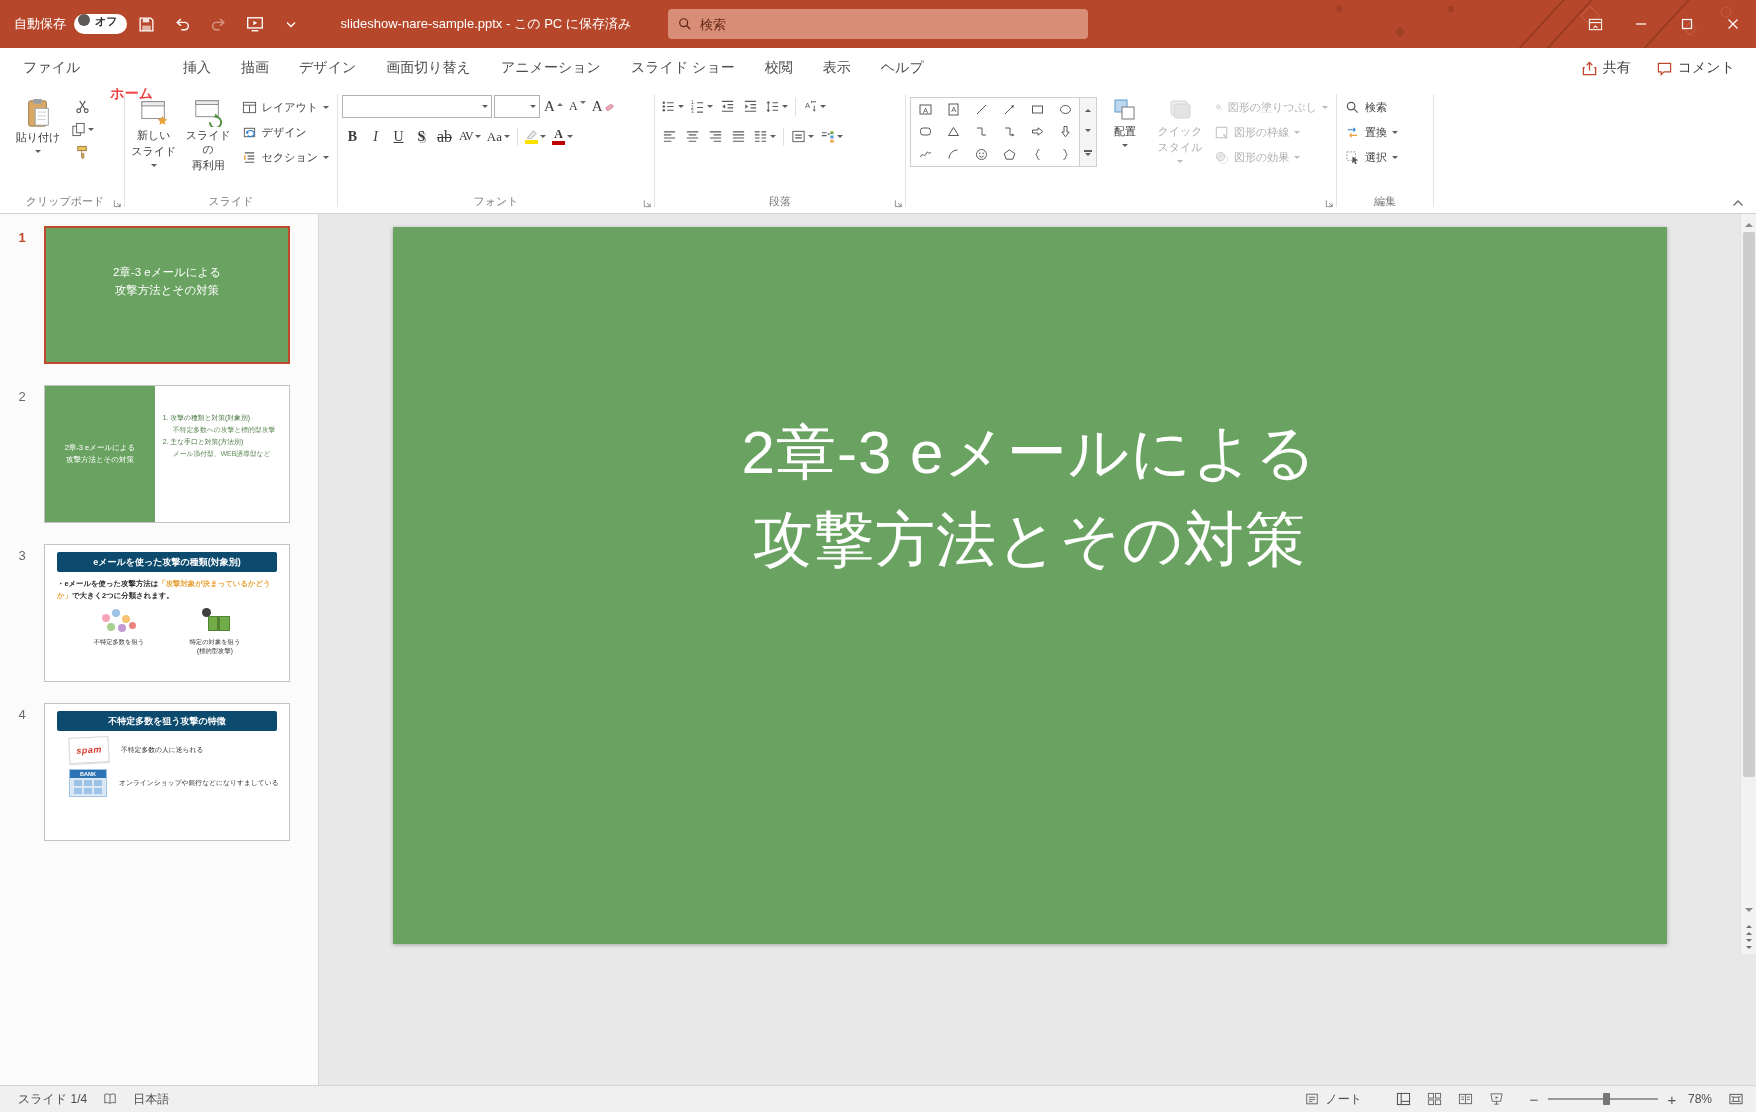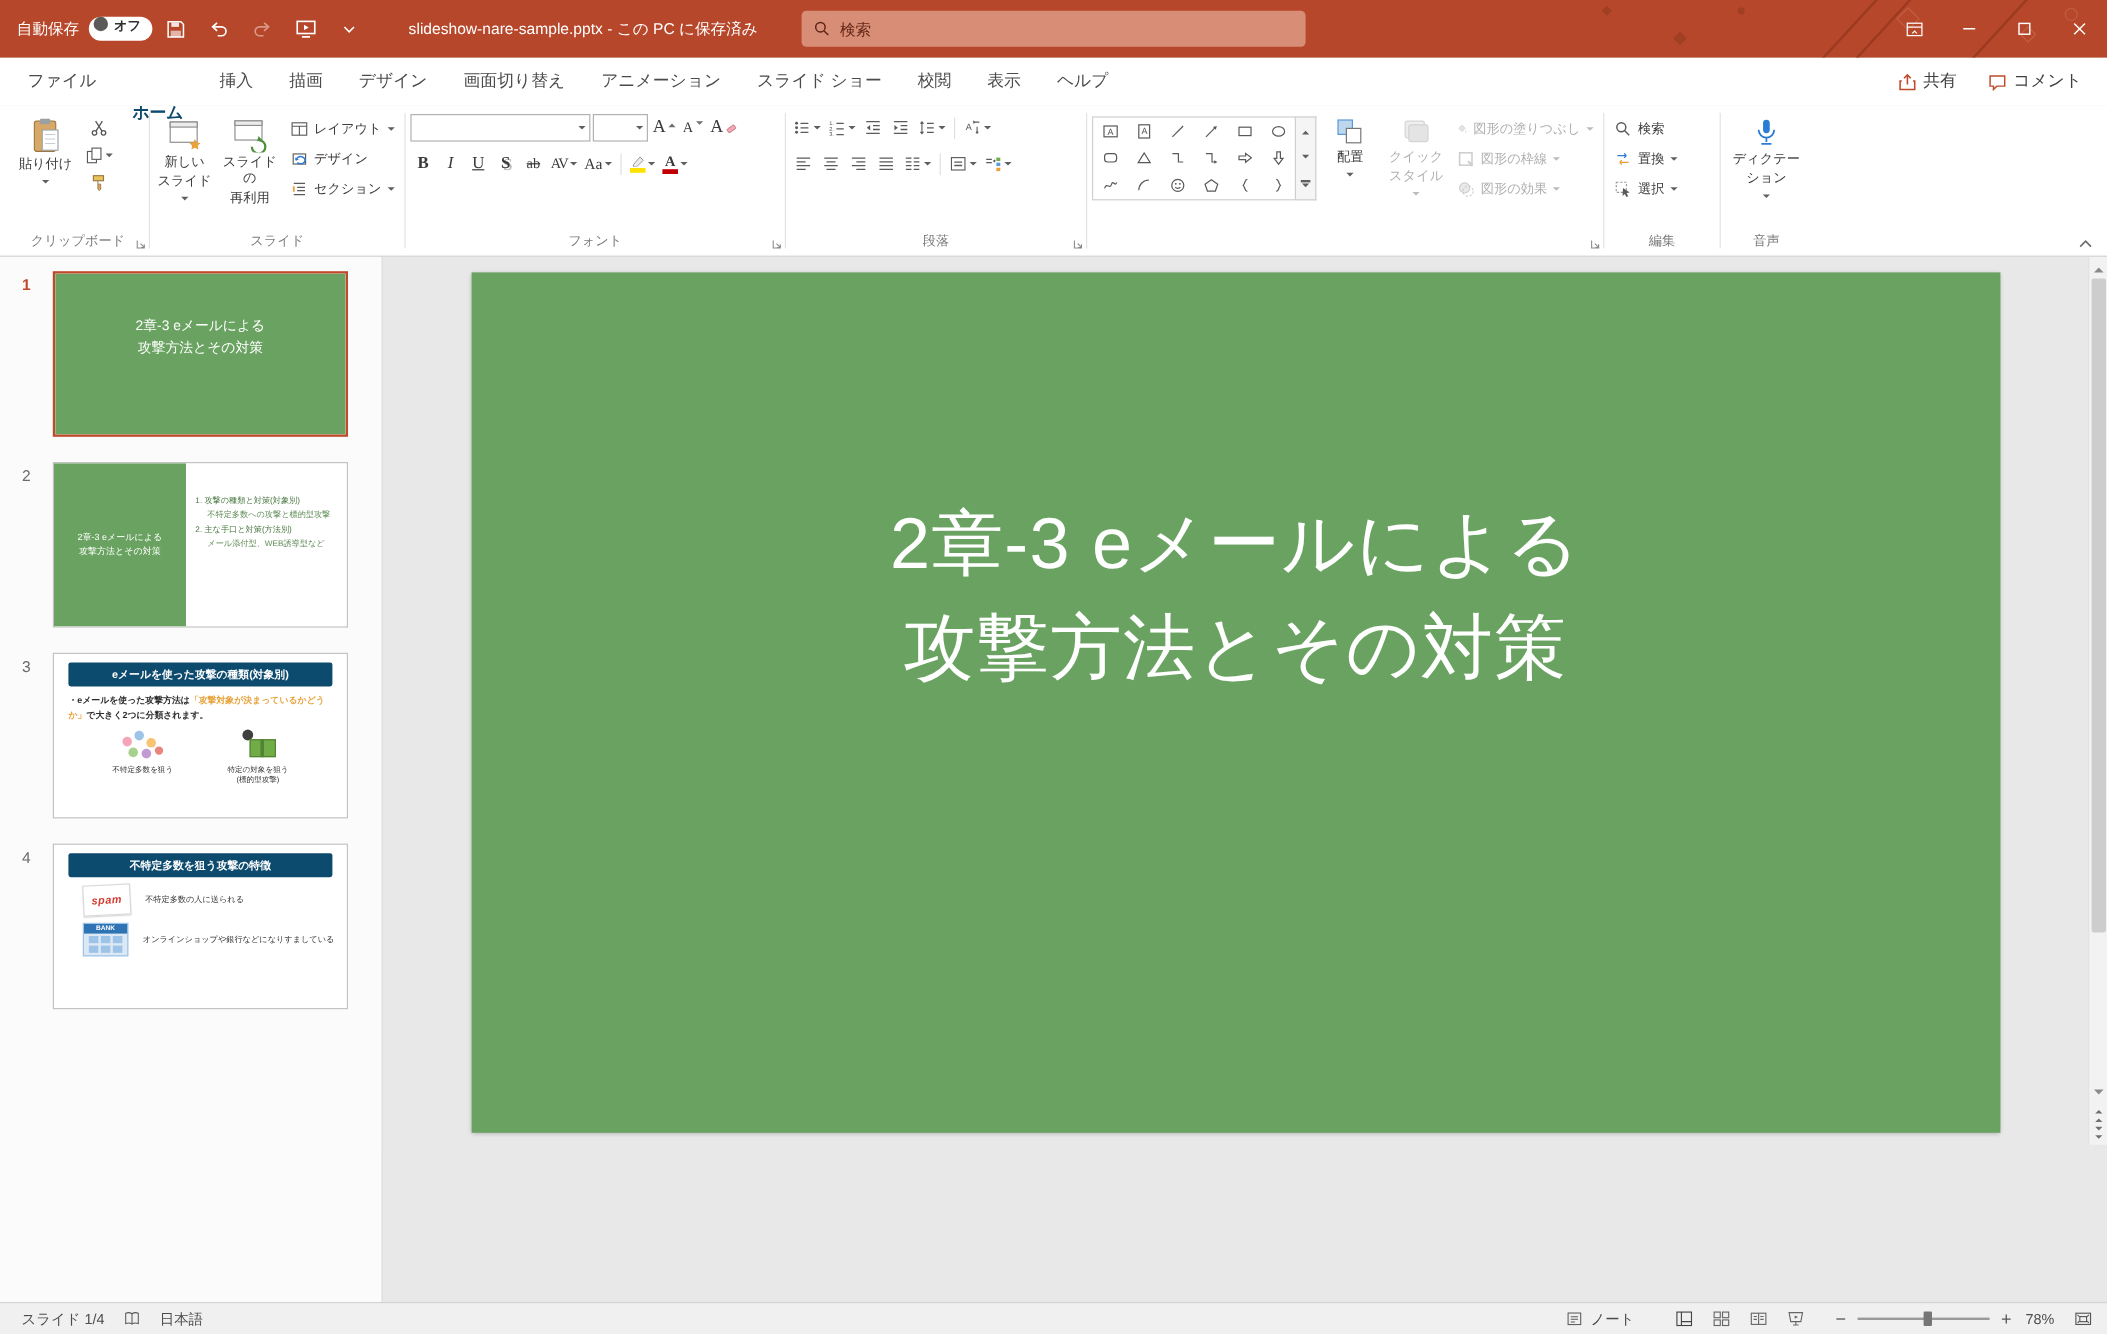--- a/index.html
+++ b/index.html
@@ -19,21 +19,21 @@
   .tb-title{font-size:13px;margin-left:34px;white-space:nowrap;color:#fff;}
   .tb-search{position:absolute;left:50%;top:9px;transform:translateX(-50%);width:420px;height:30px;background:#D78D76;border-radius:4px;display:flex;align-items:center;padding:0 10px;gap:8px;z-index:6;}
   .tb-search input{flex:1;border:none;outline:none;background:transparent;font-size:13px;color:#46140a;font-family:inherit;}
   .tb-search input::placeholder{color:#5d2213;opacity:.95;}
   .tb-win{position:absolute;right:0;top:0;display:flex;z-index:7;}
   .winbtn{width:46px;height:48px;display:flex;align-items:center;justify-content:center;}
 
   
   .tabrow{height:40px;background:#fff;display:flex;align-items:stretch;padding:0 8px;position:relative;z-index:4;}
   .tab{display:flex;align-items:center;padding:0 15px;font-size:14px;color:#4b4b4b;cursor:default;white-space:nowrap;}
-  .tab.active{color:#0c4a6e;font-weight:bold;box-shadow:inset 0 -3px 0 #C0492C;margin-top:46px;}
+  .tab.active{color:#ef4444;font-weight:bold;box-shadow:inset 0 -3px 0 #C0492C;margin-top:46px;}
   .tab-spacer{flex:1;}
   .tab-action{display:flex;align-items:center;gap:6px;padding:0 13px;font-size:14px;color:#404040;}
 
   
   .ribbon{height:126px;background:#fff;border-bottom:1px solid #D2D2D2;display:flex;align-items:stretch;padding:3px 6px 0 6px;position:relative;z-index:3;}
   .grp{position:relative;display:flex;flex-direction:column;padding:2px 4px 0 4px;}
   .grp-body{flex:1;display:flex;align-items:flex-start;gap:3px;}
   .grp-body.col{flex-direction:column;gap:3px;}
   .grp-label{height:21px;line-height:19px;font-size:11px;color:#7b7b7b;text-align:center;}
   .gsep{width:1px;background:#E3E3E3;margin:3px 0 6px 0;}
@@ -46,21 +46,21 @@
   .dis{opacity:.42;}
   .cv{width:0;height:0;border:3.5px solid transparent;border-top-color:#5f5f5f;margin-top:3px;flex:none;}
   .cvs{width:0;height:0;border:3px solid transparent;border-top-color:#5f5f5f;margin-top:2px;flex:none;}
   .vdiv{width:1px;height:18px;background:#E0E0E0;margin:0 3px;}
   .combo{height:23px;border:1px solid #B2B2B2;background:#fff;display:flex;align-items:center;justify-content:flex-end;padding:0 3px;}
   .lt{font-family:"Liberation Serif","DejaVu Serif",serif;font-size:14px;color:#3b3b3b;}
   .lt-b{font-weight:bold;}
   .lt-i{font-style:italic;}
   .lt-u{text-decoration:underline;}
   .lt-sh{text-shadow:1.5px 1.5px 0 #b9b9b9;font-weight:bold;}
-  .lt-st{text-decoration:line-through;font-size:12px;}
+  .lt-st{text-decoration:line-through;font-size:16px;}
   .stack{display:flex;flex-direction:column;align-items:center;line-height:1;}
   .clrbar{width:13px;height:4px;margin-top:1px;}
   .frow{display:flex;align-items:center;gap:2px;height:27px;}
   .shape-gal{width:170px;height:70px;border:1px solid #CFCFCF;display:grid;grid-template-columns:repeat(6,1fr);grid-template-rows:repeat(3,1fr);background:#fff;}
   .sgc{display:flex;align-items:center;justify-content:center;}
   .gal-ctrl{width:17px;height:70px;border:1px solid #CFCFCF;border-left:none;display:flex;flex-direction:column;background:#F5F5F5;}
   .gal-ctrl>div{flex:1;display:flex;align-items:center;justify-content:center;flex-direction:column;gap:1px;}
   .tri-up{width:0;height:0;border:3.5px solid transparent;border-bottom-color:#5f5f5f;margin-bottom:3px;}
   .morebar{width:8px;height:1.5px;background:#5f5f5f;}
   .galwrap{display:flex;padding-top:4px;}
@@ -726,35 +726,20 @@
               </svg>
             <span>選択</span>
               <span class="cvs"></span>
           </div>
         </div>
       </div>
       <div class="grp-label">編集</div>
     </div>
     <div class="gsep"></div>
 
-    <div class="grp" style="width:76px">
-      <div class="grp-body" style="justify-content:center;width:100%">
-        <div class="blg" style="width:66px">
-          <svg width="26" height="28" viewBox="0 0 28 28">
-            <rect x="11" y="2" width="6" height="12" rx="3" fill="#2B7CD3"></rect>
-            <path d="M7 11 a7 7 0 0 0 14 0" fill="none" stroke="#2B7CD3" stroke-width="1.6"></path>
-            <path d="M14 18 v4 M9.5 23.5 h9" stroke="#2B7CD3" stroke-width="1.6"></path>
-          </svg>
-          <span>ディクテー</span>
-          <span>ション</span>
-          <span class="cv"></span>
-        </div>
-      </div>
-      <div class="grp-label">音声</div>
-    </div>
 
     <div style="position:absolute;right:12px;bottom:6px">
       <svg width="12" height="8" viewBox="0 0 12 8">
           <path d="M1.5 6.5 L6 2 L10.5 6.5" fill="none" stroke="#6a6a6a" stroke-width="1.3"></path>
         </svg>
     </div>
   </div>
 
   <div class="work">
 

